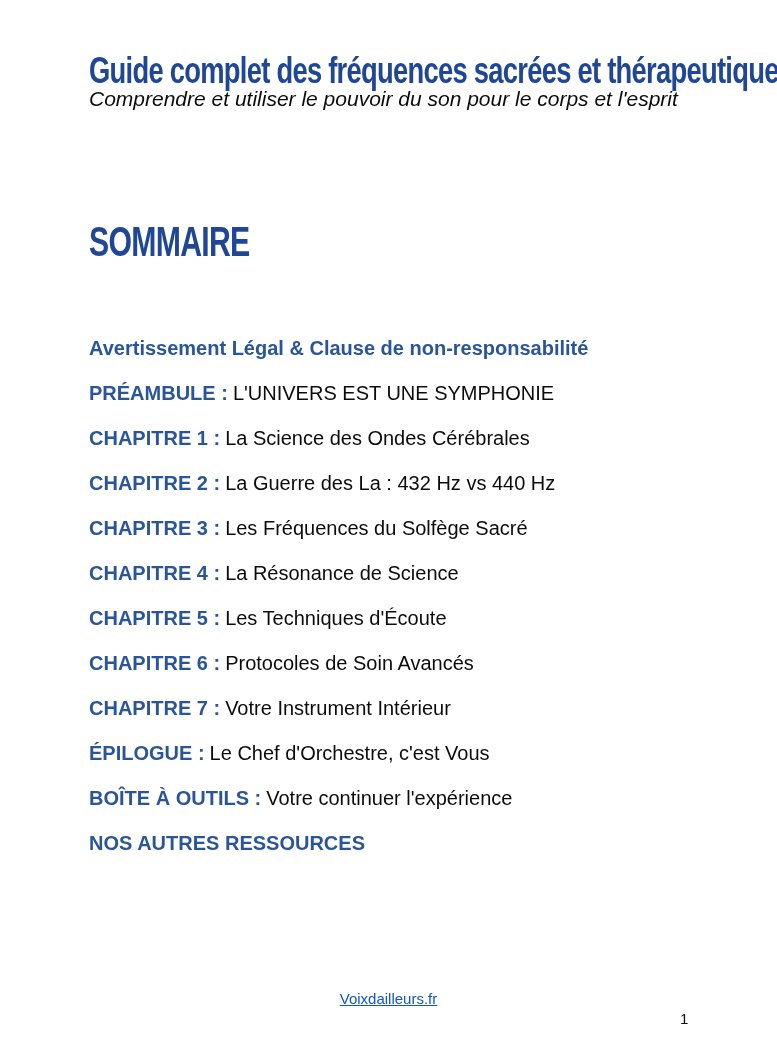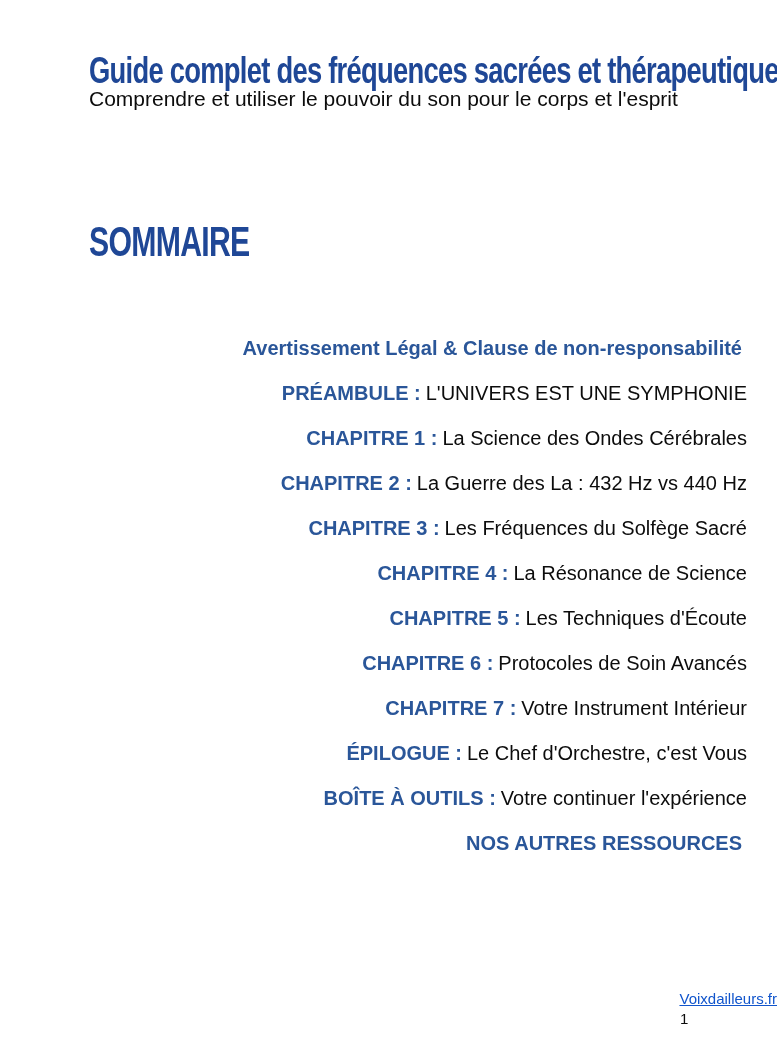--- a/index.html
+++ b/index.html
@@ -27,20 +27,21 @@
     transform-origin: 0 50%;
   }
 
   .doc-subtitle {
     position: absolute;
     top: 87px;
     left: 89px;
     font-size: 21px;
     color: #0c0c0c;
     white-space: nowrap;
+    font-style: italic;
   }
 
   .section-heading {
     position: absolute;
     top: 218px;
     left: 89px;
     font-size: 42px;
     font-weight: 700;
     color: #1F4796;
     letter-spacing: -1px;
@@ -54,40 +55,39 @@
     top: 326px;
     left: 89px;
     right: 30px;
   }
 
   .toc-item {
     line-height: 45px;
     height: 45px;
     font-size: 20px;
     white-space: nowrap;
-    text-align: right;
   }
 
   .toc-label {
     font-weight: 700;
     color: #2A5699;
   }
 
   .toc-text {
     color: #0c0c0c;
     margin-left: 5px;
     margin-top: 8px;
   }
 
   .footer-link-wrap {
     position: absolute;
     top: 990px;
     left: 0;
     width: 100%;
-    text-align: right;
+    text-align: center;
   }
 
   .footer-link {
     font-size: 15px;
     color: #1155CC;
     text-decoration: underline;
     cursor: pointer;
   }
 
   .page-number {

